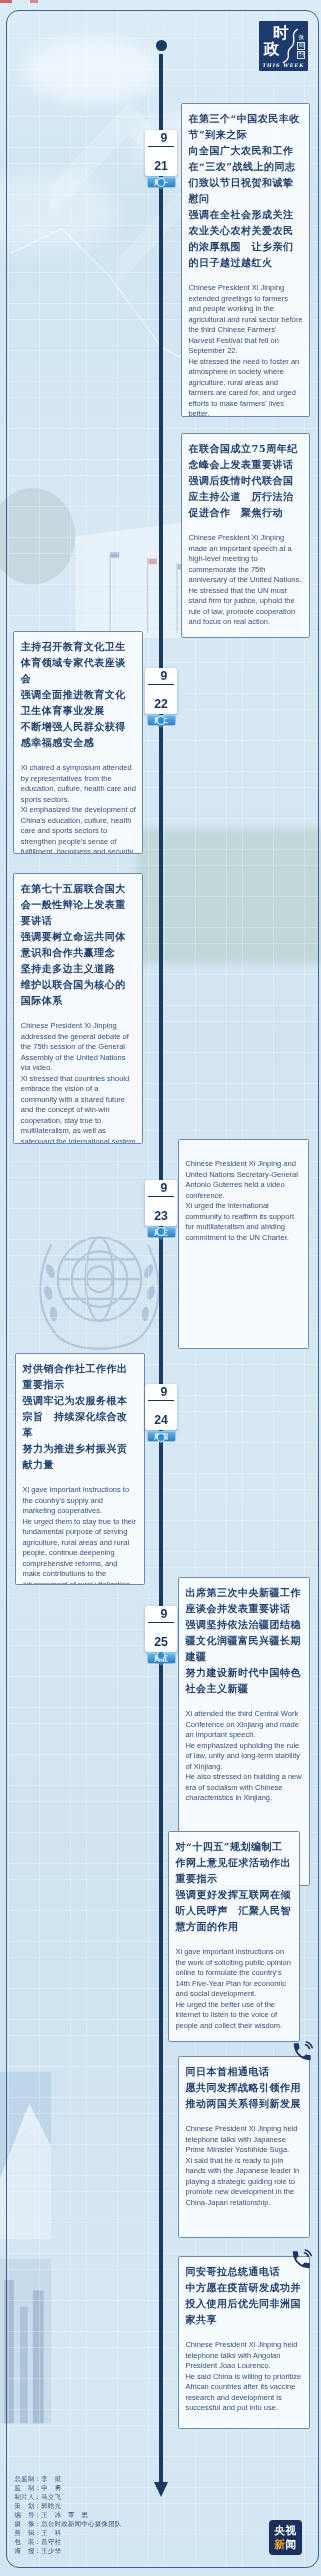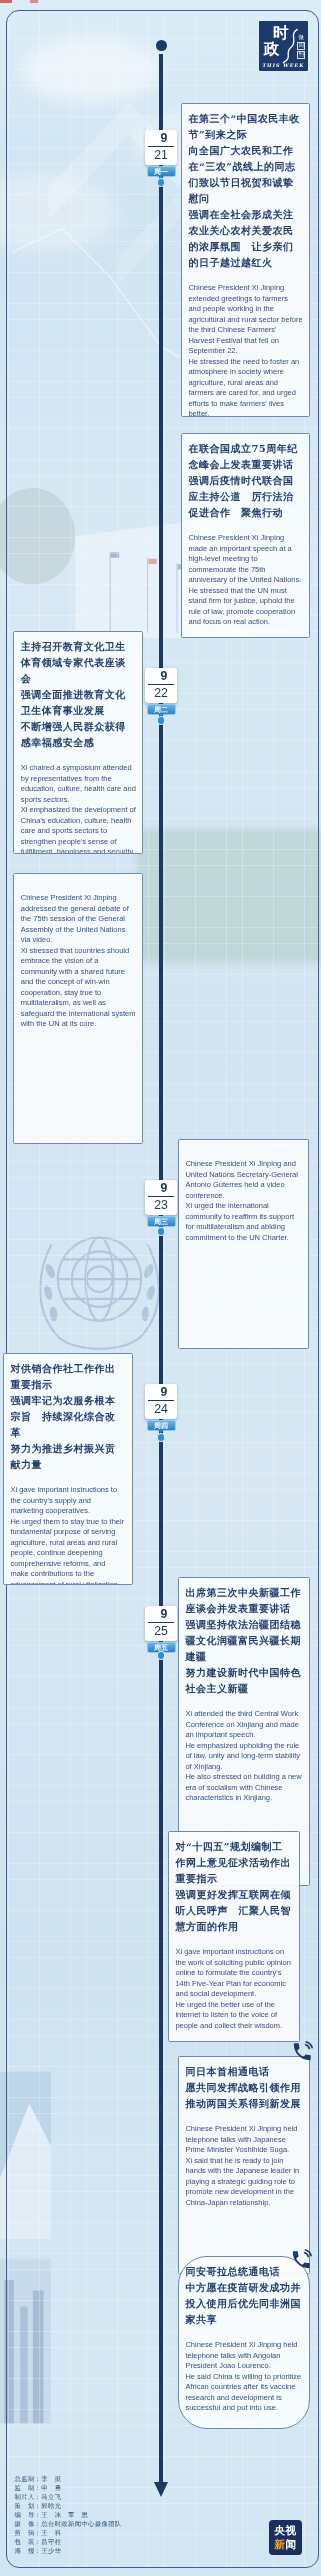--- a/index.html
+++ b/index.html
@@ -18,21 +18,21 @@
   .tl-line{position:absolute;left:159px;top:54px;width:3.8px;height:2429px;background:#1b3a63;}
   .tl-topdot{position:absolute;left:156px;top:40px;width:10.7px;height:10.7px;border-radius:50%;background:#1b3a63;}
   .tl-arrow{position:absolute;left:154px;top:2482px;width:0;height:0;
     border-left:7px solid transparent;border-right:7px solid transparent;border-top:15px solid #1b3a63;}
   .red-art{position:absolute;background:rgba(221,45,45,.75);}
   
   .date-badge{position:absolute;left:145px;width:32px;text-align:center;z-index:6;}
   .date-box{background:#ffffff;border-radius:3.2px;box-shadow:0 1.1px 3.2px rgba(40,70,110,.35);padding:2.1px 0 2.7px;}
   .date-month{font-weight:bold;font-size:12.3px;line-height:13.4px;color:#17355d;text-align:right;
     margin:0 2.7px;padding-right:7px;border-bottom:1.1px solid #17355d;}
-  .date-day{font-weight:normal;font-size:12.3px;line-height:13.4px;color:#17355d;padding-top:2px;}
+  .date-day{font-weight:bold;font-size:12.3px;line-height:13.4px;color:#17355d;padding-top:13px;}
   .weekday-pill{margin:1.6px auto 0;width:29px;height:10.7px;border-radius:2.1px;position:relative;
     background:linear-gradient(180deg,#6ab4e6,#2c80c5);border:0.5px solid #8ecbf0;box-sizing:border-box;
     color:#fff;font-weight:bold;font-size:7px;line-height:9.7px;}
   .weekday-pill::after{content:"";position:absolute;left:50%;top:100%;margin-left:-3.2px;
     border:3.2px solid transparent;border-top:3.8px solid #2f83c7;}
   .badge-dot{position:absolute;left:50%;margin-left:-4.3px;width:8.6px;height:8.6px;border-radius:50%;
     background:#2d8fd5;border:1.1px solid rgba(255,255,255,.8);box-sizing:border-box;}
   
   .card{position:absolute;background:rgba(249,252,254,.93);border:0.8px solid #6e89a9;border-radius:1.6px;
     padding:7px 6.4px 5.4px;box-sizing:border-box;overflow:hidden;z-index:5;}
@@ -213,55 +213,57 @@
 He stressed that the UN must stand firm for justice, uphold the rule of law, promote cooperation and focus on real action.</div>
 </div>
 <div class="card" style="top:631px;left:13.4px;width:130px;height:223px;">
   <div class="zh">主持召开教育文化卫生体育领域专家代表座谈会
 强调全面推进教育文化卫生体育事业发展
 不断增强人民群众获得感幸福感安全感</div>
   <div class="en">Xi chaired a symposium attended by representatives from the education, culture, health care and sports sectors.
 Xi emphasized the development of China's education, culture, health care and sports sectors to strengthen people's sense of fulfillment, happiness and security.</div>
 </div>
 <div class="card" style="top:873px;left:13.4px;width:130px;height:271px;">
+  <div class="zh">在第七十五届联合国大会一般性辩论上发表重要讲话
+强调要树立命运共同体意识和合作共赢理念　坚持走多边主义道路　维护以联合国为核心的国际体系</div>
   <div class="en">Chinese President Xi Jinping addressed the general debate of the 75th session of the General Assembly of the United Nations via video.
 Xi stressed that countries should embrace the vision of a community with a shared future and the concept of win-win cooperation, stay true to multilateralism, as well as safeguard the international system with the UN at its core.</div>
 </div>
 <div class="card" style="top:1139px;left:178px;width:131px;height:210px;">
   <div class="en">Chinese President Xi Jinping and United Nations Secretary-General Antonio Guterres held a video conference.
 Xi urged the international community to reaffirm its support for multilateralism and abiding commitment to the UN Charter.</div>
 </div>
-<div class="card" style="top:1353px;left:3px;width:130px;height:232px;">
+<div class="card" style="top:1353px;left:15px;width:130px;height:232px;">
   <div class="zh">对供销合作社工作作出重要指示
 强调牢记为农服务根本宗旨　持续深化综合改革
 努力为推进乡村振兴贡献力量</div>
   <div class="en">Xi gave important instructions to the country's supply and marketing cooperatives.
 He urged them to stay true to their fundamental purpose of serving agriculture, rural areas and rural people, continue deepening comprehensive reforms, and make contributions to the advancement of rural vitalization.</div>
 </div>
 <div class="card" style="top:1577px;left:178px;width:132px;height:309px;">
   <div class="zh">出席第三次中央新疆工作座谈会并发表重要讲话
 强调坚持依法治疆团结稳疆文化润疆富民兴疆长期建疆
 努力建设新时代中国特色社会主义新疆</div>
   <div class="en">Xi attended the third Central Work Conference on Xinjiang and made an important speech.
 He emphasized upholding the rule of law, unity and long-term stability of Xinjiang.
 He also stressed on building a new era of socialism with Chinese characteristics in Xinjiang.</div>
 </div>
 <div class="card" style="top:1831px;left:168px;width:132px;height:211px;">
   <div class="zh">对“十四五”规划编制工作网上意见征求活动作出重要指示
 强调更好发挥互联网在倾听人民呼声　汇聚人民智慧方面的作用</div>
   <div class="en">Xi gave important instructions on the work of soliciting public opinion online to formulate the country's 14th Five-Year Plan for economic and social development.
 He urged the better use of the internet to listen to the voice of people and collect their wisdom.</div>
 </div>
-<div class="card" style="top:2056px;left:178px;width:132px;height:218px;">
+<div class="card" style="top:2056px;left:178px;width:132px;height:182px;">
   <div class="zh">同日本首相通电话
 愿共同发挥战略引领作用　推动两国关系得到新发展</div>
   <div class="en">Chinese President Xi Jinping held telephone talks with Japanese Prime Minister Yoshihide Suga.
 Xi said that he is ready to join hands with the Japanese leader in playing a strategic guiding role to promote new development in the China-Japan relationship.</div>
 </div>
-<div class="card" style="top:2256px;left:178px;width:132px;height:173px;border-radius:29px;">
+<div class="card" style="top:2256px;left:178px;width:132px;height:173px;">
   <div class="zh">同安哥拉总统通电话
 中方愿在疫苗研发成功并投入使用后优先同非洲国家共享</div>
   <div class="en">Chinese President Xi Jinping held telephone talks with Angolan President Joao Lourenco.
 He said China is willing to prioritize African countries after its vaccine research and development is successful and put into use.</div>
 </div>
 
 <svg class="phone-ic" style="left:291px;top:2040px;" viewBox="0 0 24 24">
   <path fill="#1c3868" d="M6.62 10.79c1.44 2.83 3.76 5.14 6.59 6.59l2.2-2.21c.27-.27.67-.36 1.02-.24 1.12.37 2.33.57 3.57.57.55 0 1 .45 1 1V20c0 .55-.45 1-1 1-9.39 0-17-7.61-17-17 0-.55.45-1 1-1h3.5c.55 0 1 .45 1 1 0 1.25.2 2.45.57 3.57.11.35.03.74-.25 1.02l-2.2 2.2z"></path>
   <path fill="none" stroke="#1c3868" stroke-width="1.8" stroke-linecap="round" d="M15.5 4.5a5.5 5.5 0 0 1 4 4"></path>
   <path fill="none" stroke="#1c3868" stroke-width="1.8" stroke-linecap="round" d="M16.5 1.5a8.5 8.5 0 0 1 6 6"></path>

